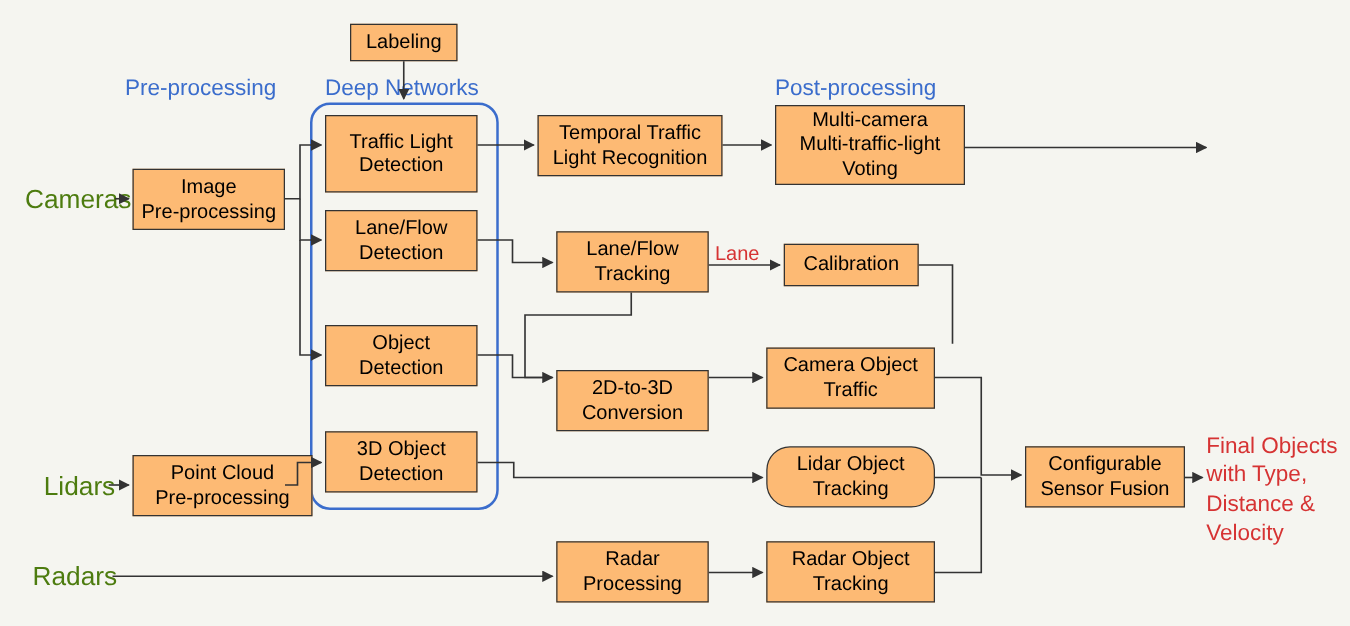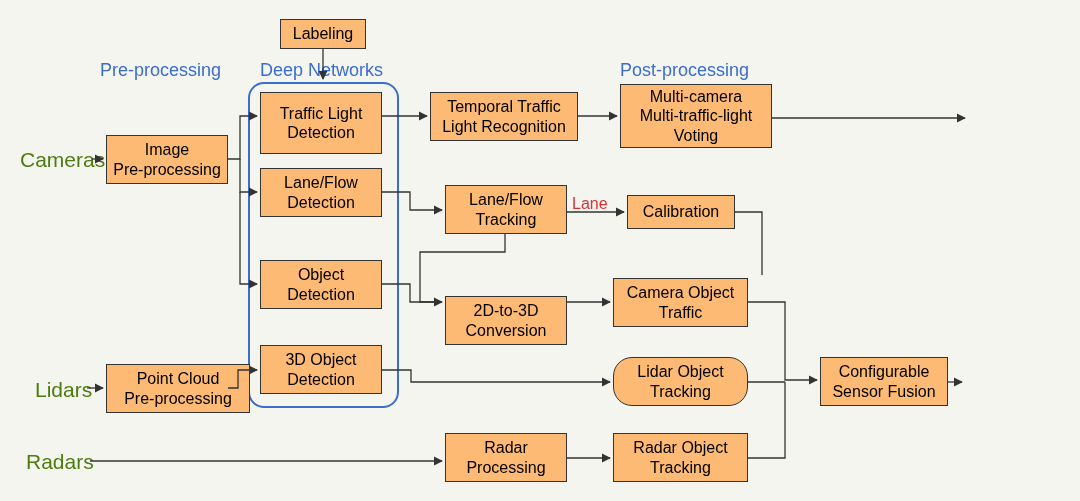--- a/index.html
+++ b/index.html
@@ -70,20 +70,24 @@
 <div class="container">
 
 <div class="label" style="left:100px; top:60px;">Pre-processing</div>
 <div class="label" style="left:260px; top:60px;">Deep Networks</div>
 <div class="label" style="left:620px; top:60px;">Post-processing</div>
 
 <div class="input-label" style="left:20px; top:148px;">Cameras</div>
 <div class="input-label" style="left:35px; top:378px;">Lidars</div>
 <div class="input-label" style="left:26px; top:450px;">Radars</div>
 
+<div class="output-label" style="left:965px; top:345px; white-space:pre;">Final Objects
+with Type,
+Distance &amp;
+Velocity</div>
 
 <div class="edge-label" style="left:572px; top:195px;">Lane</div>
 
 <div class="deep-networks-rect" style="left:248px; top:82px; width:147px; height:322px;"></div>
 
 <div class="box" style="left:280px; top:19px; width:86px; height:30px;">Labeling</div>
 
 <div class="box" style="left:106px; top:135px; width:122px; height:49px; white-space:pre;">Image
 Pre-processing</div>
 <div class="box" style="left:106px; top:364px; width:144px; height:49px; white-space:pre;">Point Cloud

